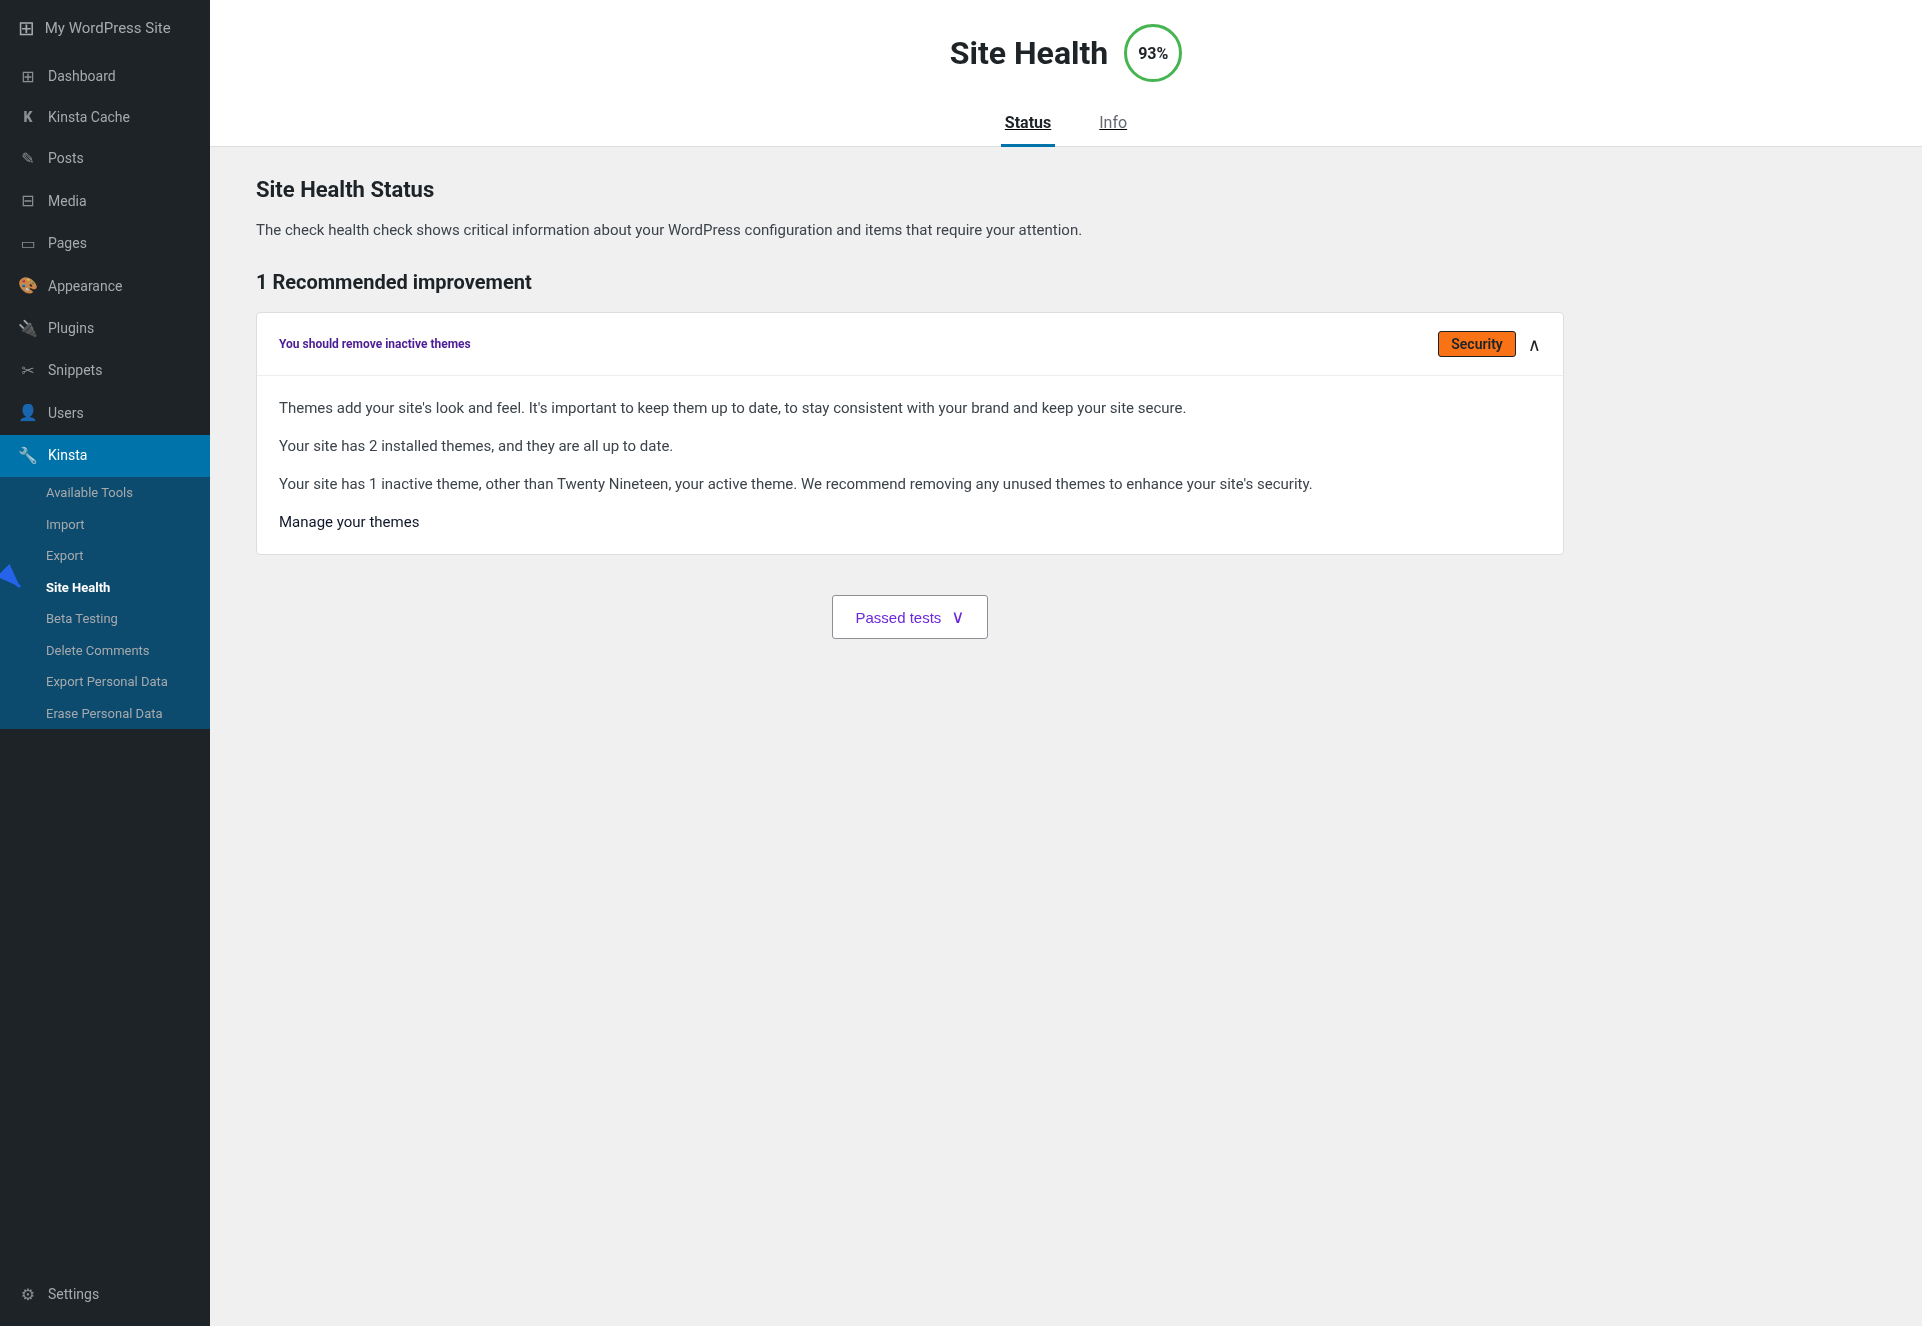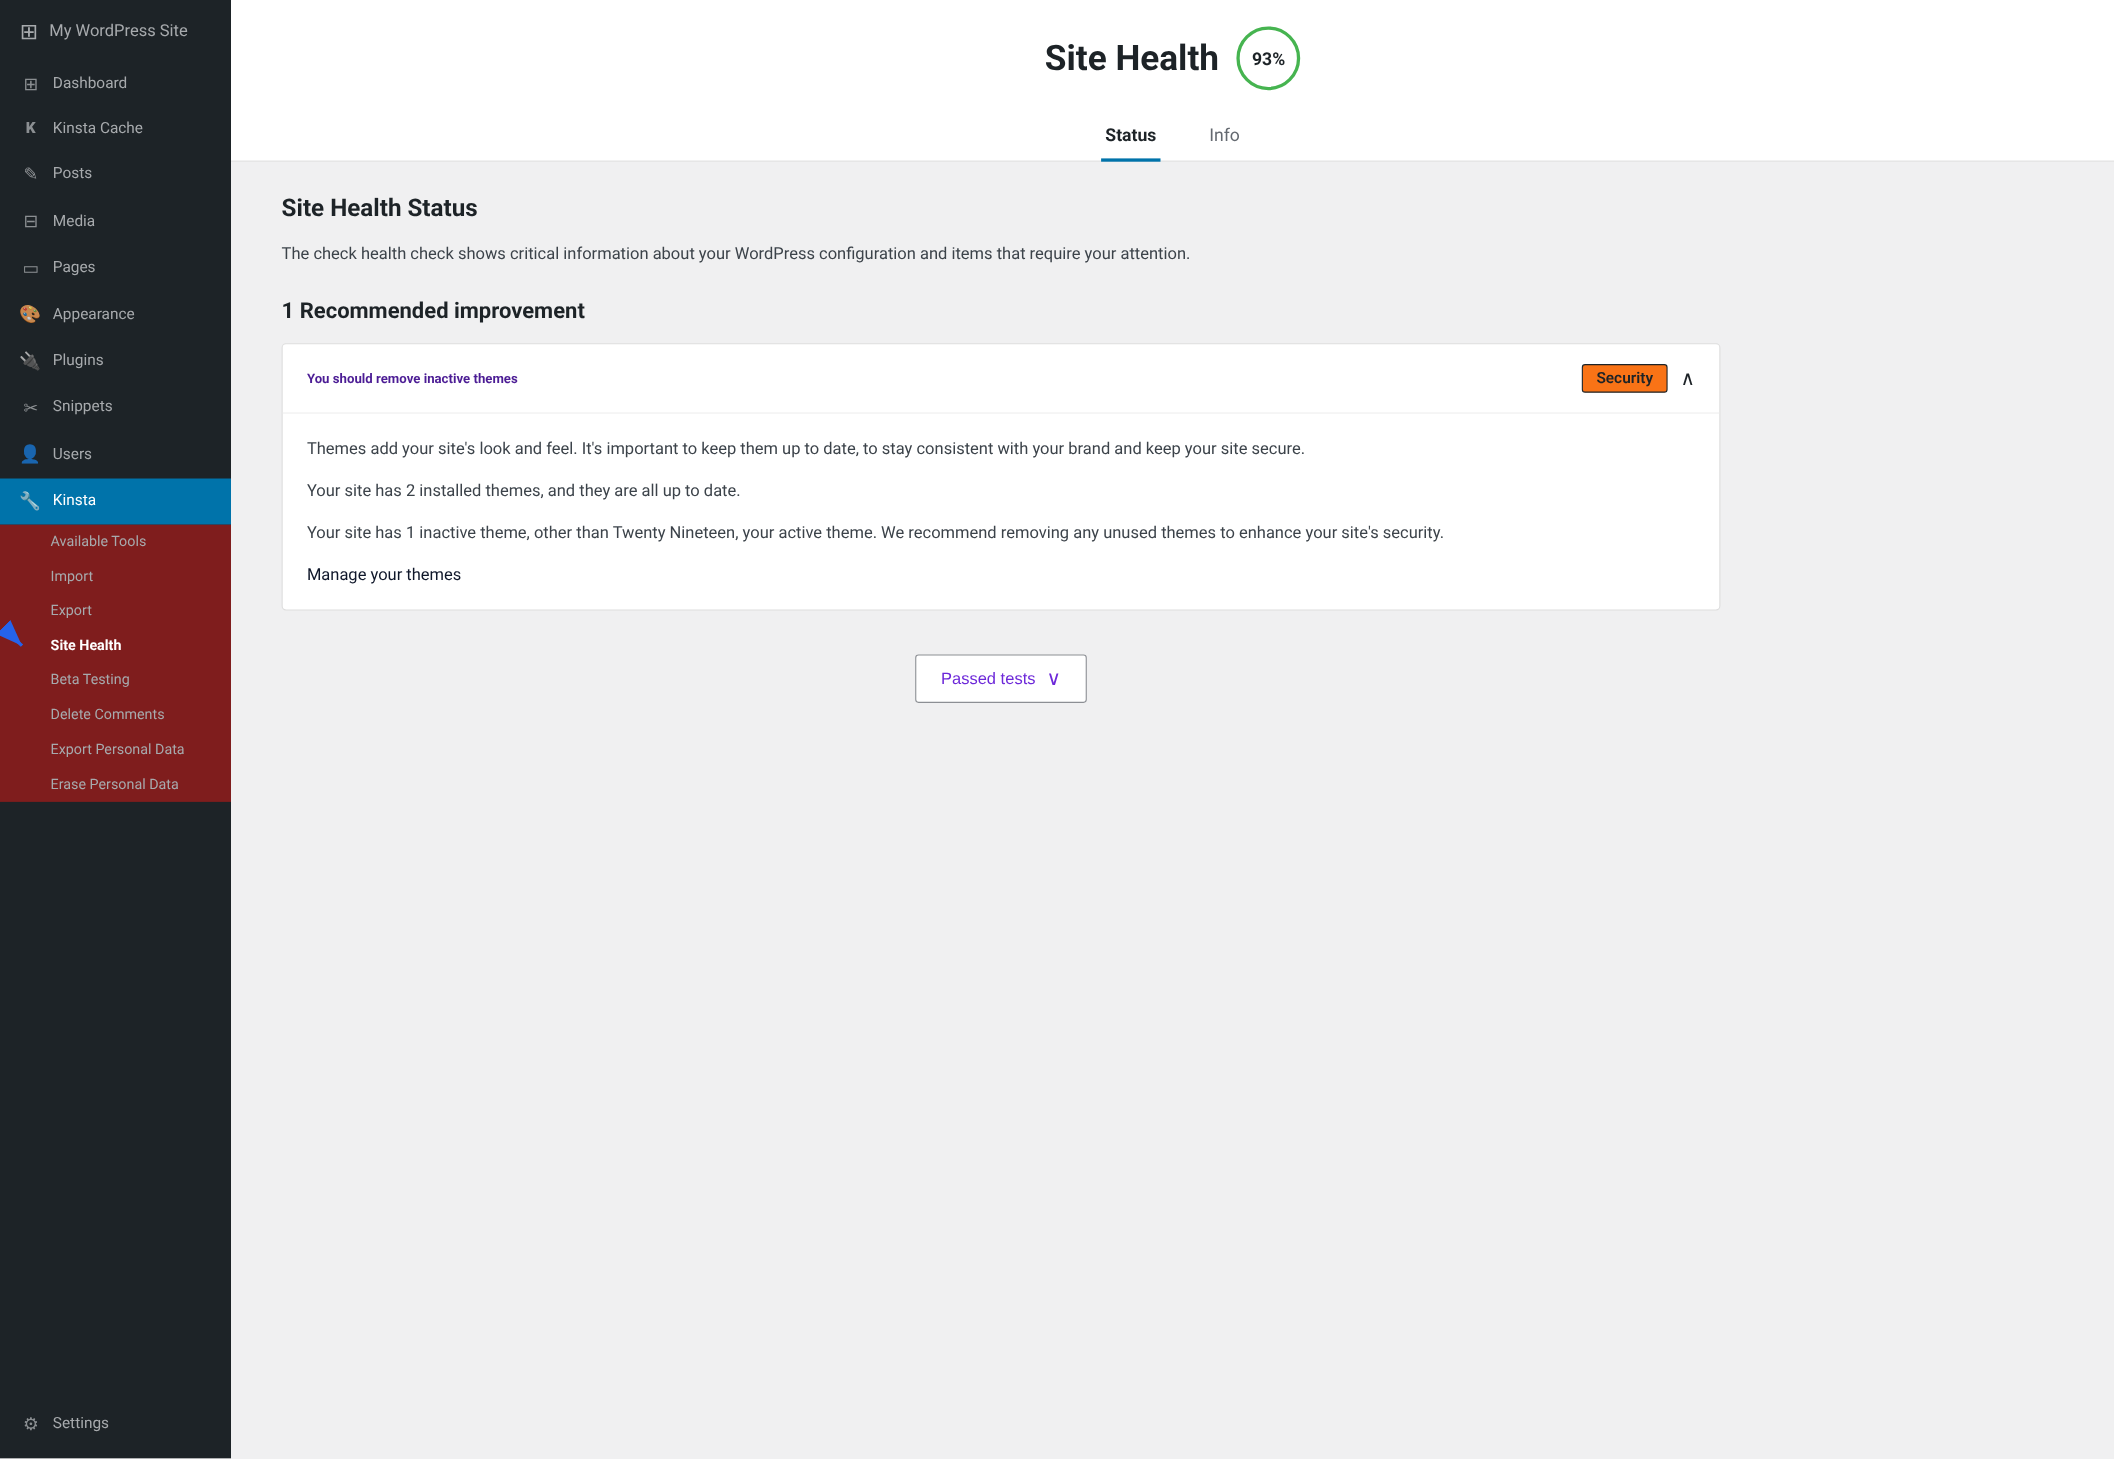--- a/index.html
+++ b/index.html
@@ -32,21 +32,21 @@
       color: #a7aaad;
       font-size: 14px;
       cursor: pointer;
       line-height: 1.4;
     }
     .sidebar-item .icon { font-size: 16px; width: 20px; text-align: center; opacity: 0.8; }
     .sidebar-item.active { background: #0073aa; color: #fff; }
     .sidebar-item.active .icon { opacity: 1; }
 
     .sidebar-submenu {
-      background: #7f1d1d;
+      background: #0c4a6e;
     }
     .sidebar-subitem {
       display: block;
       padding: 6px 18px 6px 46px;
       color: #a7aaad;
       font-size: 13px;
       cursor: pointer;
       line-height: 1.5;
     }
     .sidebar-subitem.active { color: #fff; font-weight: 600; }
@@ -88,20 +88,21 @@
       align-items: center;
       justify-content: center;
       font-size: 16px;
       font-weight: 700;
       color: #1d2327;
     }
     .page-tabs {
       display: flex;
       justify-content: center;
       gap: 40px;
+      text-decoration: underline;
     }
     .tab {
       padding: 10px 4px 12px;
       font-size: 16px;
       color: #646970;
       cursor: pointer;
       border-bottom: 3px solid transparent;
       position: relative;
       top: 1px;
     }

